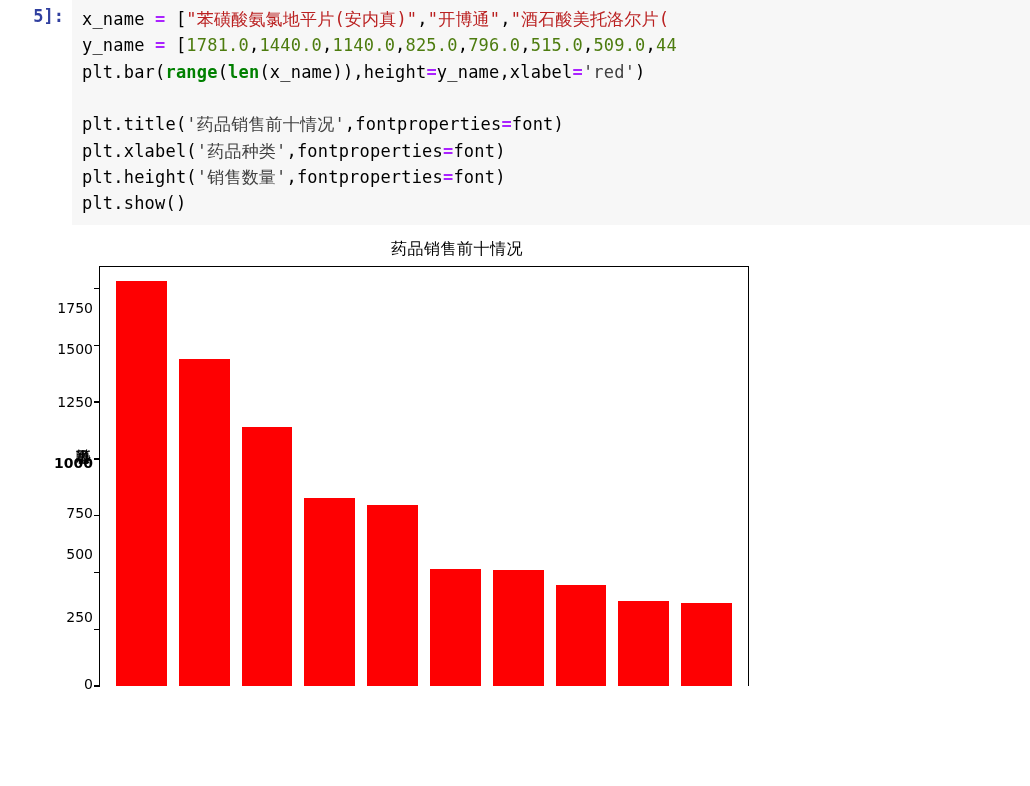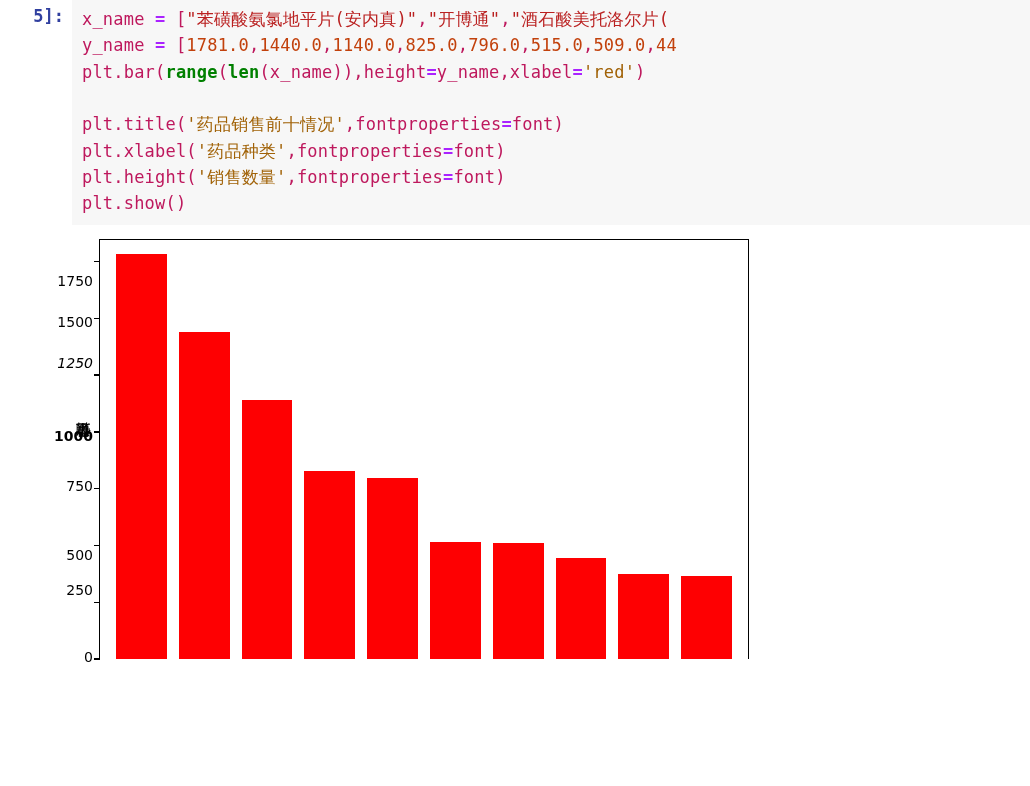--- a/index.html
+++ b/index.html
@@ -29,24 +29,24 @@
       background: #f7f7f7;
       padding: 6px 10px 8px 10px;
       white-space: pre;
       line-height: 1.55;
       font-size: 17px;
       letter-spacing: 0.2px;
       overflow: hidden;
     }
     .k-op  { color: #AA22FF; font-weight: bold; }
     .k-str-dq { color: #BA2121; }
-    .k-str-sq { color: #a16207; }
-    .k-num { color: #c2410c; }
+    .k-str-sq { color: #404040; }
+    .k-num { color: #4d7c0f; }
     .k-builtin { color: #008000; font-weight: bold; }
-    .k-def { color: #be185d; }
+    .k-def { color: #000000; }
     .output-area {
       padding-left: 72px;
       padding-top: 14px;
     }
     .chart-container {
       width: 770px;
       position: relative;
       font-family: "DejaVu Sans", Arial, sans-serif;
     }
     .chart-title {
@@ -128,29 +128,30 @@
 <span><span class="k-def">plt.bar(</span><span class="k-builtin">range</span><span class="k-def">(</span><span class="k-builtin">len</span><span class="k-def">(x_name)),height</span><span class="k-op">=</span><span class="k-def">y_name,xlabel</span><span class="k-op">=</span><span class="k-str-sq">'red'</span><span class="k-def">)</span></span>
 <span></span>
 <span><span class="k-def">plt.title(</span><span class="k-str-sq">'药品销售前十情况'</span><span class="k-def">,fontproperties</span><span class="k-op">=</span><span class="k-def">font)</span></span>
 <span><span class="k-def">plt.xlabel(</span><span class="k-str-sq">'药品种类'</span><span class="k-def">,fontproperties</span><span class="k-op">=</span><span class="k-def">font)</span></span>
 <span><span class="k-def">plt.height(</span><span class="k-str-sq">'销售数量'</span><span class="k-def">,fontproperties</span><span class="k-op">=</span><span class="k-def">font)</span></span>
 <span><span class="k-def">plt.show()</span></span></div>
 </div>
 
 <div class="output-area">
   <div class="chart-container">
+    <div class="chart-title">药品销售前十情况</div>
     <div class="chart-body">
       <div class="y-label">销售数量</div>
       <div class="y-axis" id="y-axis">
           <div class="y-tick-row" style="bottom: 0px;">0</div>
           <div class="y-tick-row" style="bottom: 67px;">250</div>
-          <div class="y-tick-row" style="bottom: 102px;">500</div>
+          <div class="y-tick-row" style="bottom: 130px;">500</div>
           <div class="y-tick-row" style="bottom: 170.27px;">750</div>
           <div class="y-tick-row" style="bottom: 221px; font-weight: bold;">1000</div>
-          <div class="y-tick-row" style="bottom: 294px; font-style: italic;">1250</div>
+          <div class="y-tick-row" style="bottom: 282px;">1250</div>
           <div class="y-tick-row" style="bottom: 335px;">1500</div>
           <div class="y-tick-row" style="bottom: 376px;">1750</div>
         </div>
       <div class="plot-box" id="plot-box">
         <div class="bars-row" id="bars-row">
             <div class="bar" style="height: 404.335px; background: rgb(254, 0, 2);"></div>
             <div class="bar" style="height: 326.919px; background: rgb(254, 0, 2);"></div>
             <div class="bar" style="height: 258.811px; background: rgb(254, 0, 2);"></div>
             <div class="bar" style="height: 187.297px; background: rgb(254, 0, 2);"></div>
             <div class="bar" style="height: 180.714px; background: rgb(254, 0, 2);"></div>

